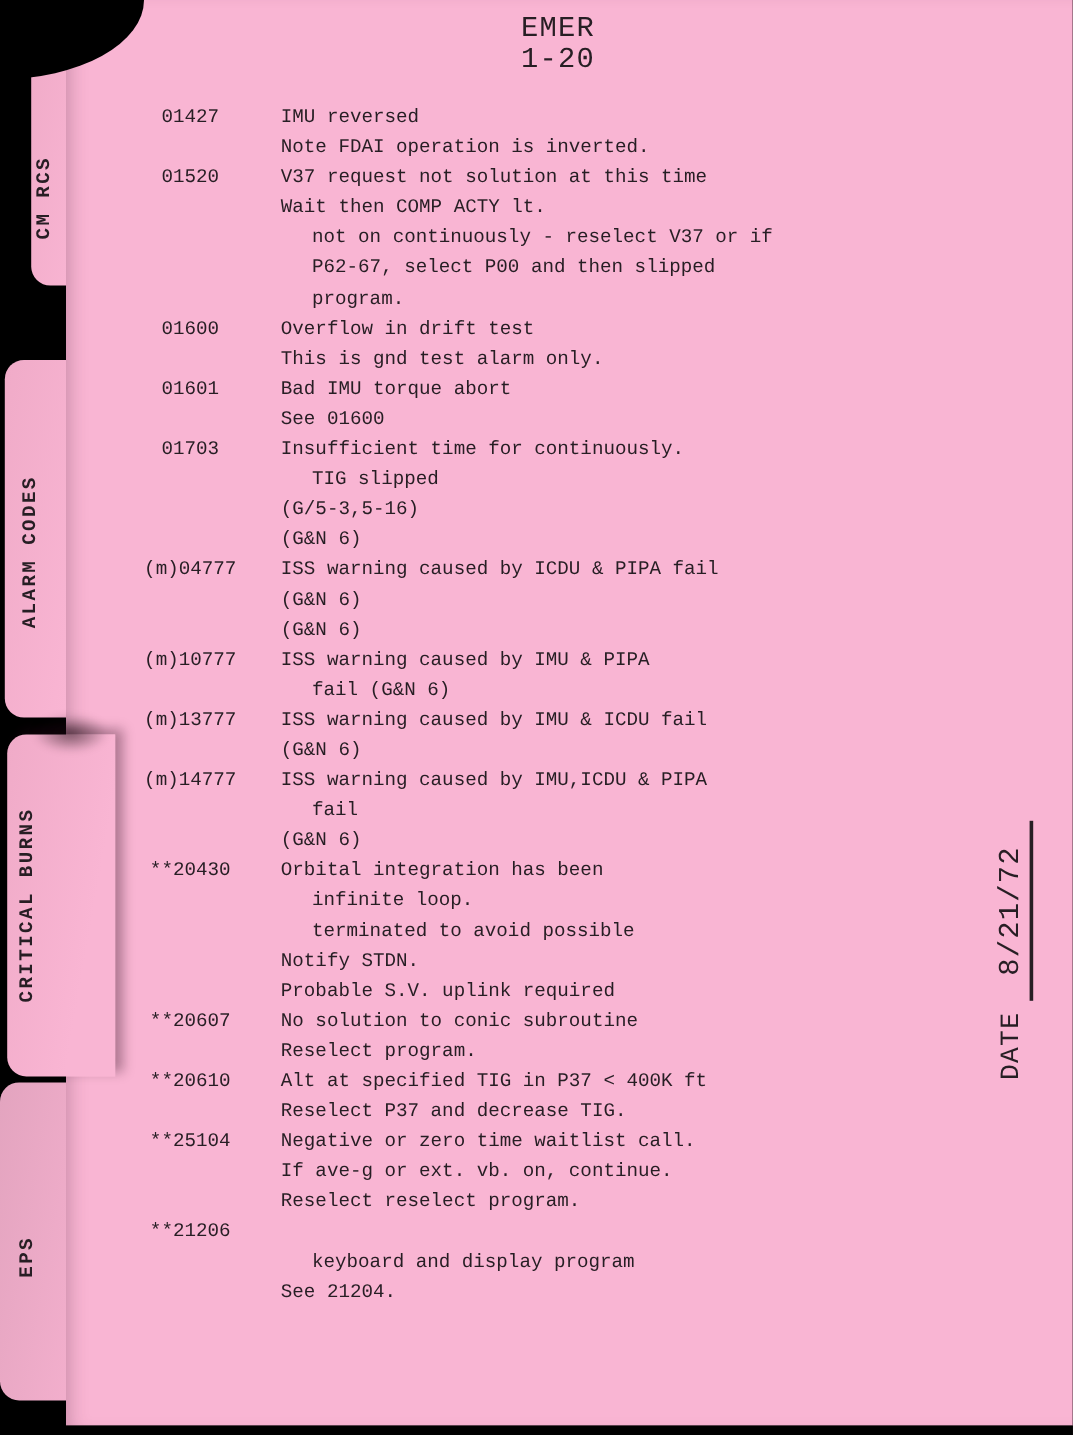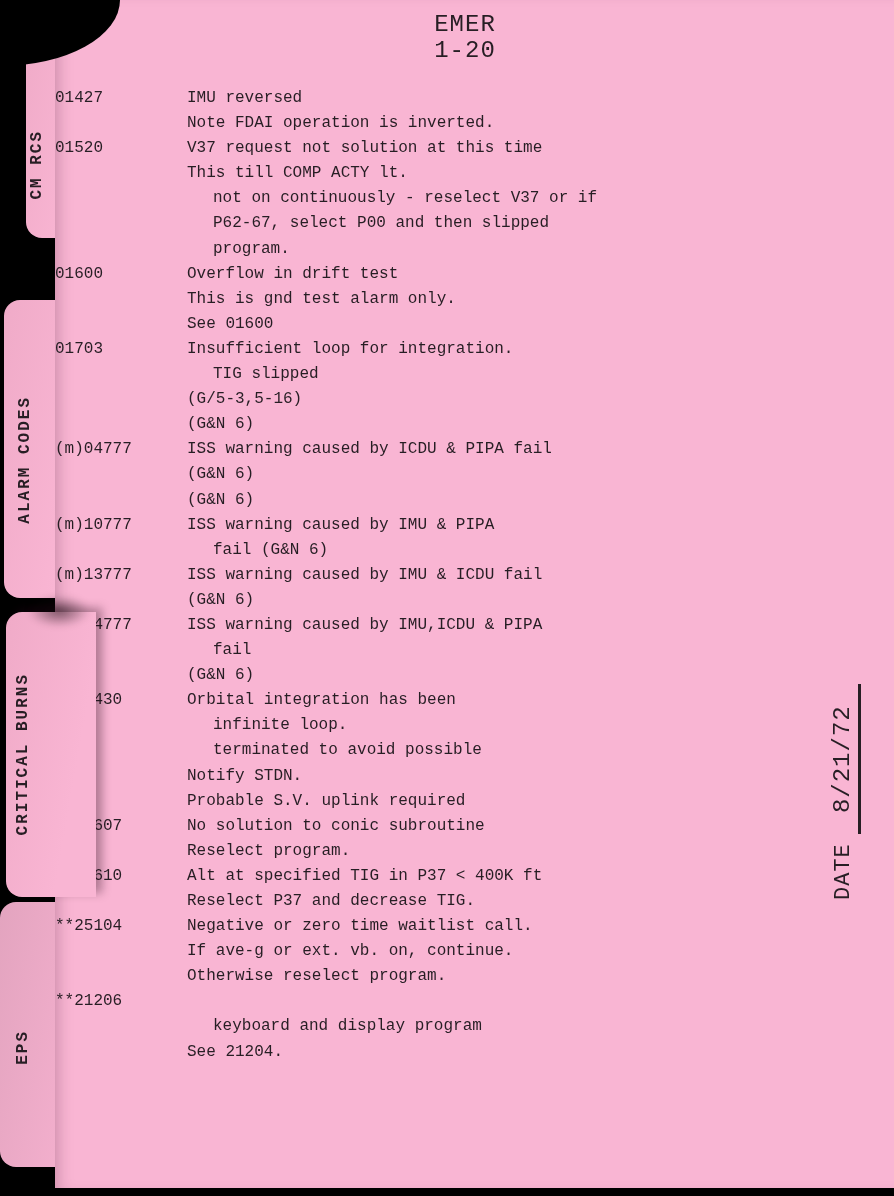--- a/index.html
+++ b/index.html
@@ -29,21 +29,21 @@
   
   .page{position:absolute;left:55px;top:0;width:839px;height:1188px;
         background:var(--paper);z-index:2;
         box-shadow:inset 12px 0 16px -10px rgba(70,20,45,0.28);}
 
   .hdr{position:absolute;top:12px;left:0;width:100%;padding-right:19px;box-sizing:border-box;
        text-align:center;font-size:24px;line-height:26px;letter-spacing:1px;font-weight:400;}
 
   .entries{position:absolute;top:86px;left:0;width:100%;}
   .line{display:flex;font-size:16px;line-height:25.1px;white-space:pre;}
-  .code{flex:0 0 113px;text-align:left;}
+  .code{flex:0 0 113px;text-align:center;padding-left:47px;}
   .txt{margin-left:19px;}
   .txt.ind{padding-left:26px;}
 
   
   .smudge{position:absolute;left:14px;top:588px;width:90px;height:46px;z-index:4;
           background:radial-gradient(closest-side,rgba(20,5,12,0.55),rgba(20,5,12,0) 70%);
           filter:blur(3px);pointer-events:none;}
 
   
   .corner{position:absolute;left:0;top:0;width:120px;height:66px;background:var(--bg);
@@ -92,21 +92,21 @@
         <div class="line">
     <span class="code"></span>
     <span class="txt">Note FDAI operation is inverted.</span>
   </div>
         <div class="line">
     <span class="code">01520</span>
     <span class="txt">V37 request not solution at this time</span>
   </div>
         <div class="line">
     <span class="code"></span>
-    <span class="txt">This till COMP ACTY lt.</span>
+    <span class="txt">Wait then COMP ACTY lt.</span>
   </div>
         <div class="line">
     <span class="code"></span>
     <span class="txt ind">not on continuously - reselect V37 or if</span>
   </div>
         <div class="line">
     <span class="code"></span>
     <span class="txt ind">P62-67, select P00 and then slipped</span>
   </div>
         <div class="line">
@@ -115,26 +115,30 @@
   </div>
         <div class="line">
     <span class="code">01600</span>
     <span class="txt">Overflow in drift test</span>
   </div>
         <div class="line">
     <span class="code"></span>
     <span class="txt">This is gnd test alarm only.</span>
   </div>
         <div class="line">
+    <span class="code">01601</span>
+    <span class="txt">Bad IMU torque abort</span>
+  </div>
+        <div class="line">
     <span class="code"></span>
     <span class="txt">See 01600</span>
   </div>
         <div class="line">
     <span class="code">01703</span>
-    <span class="txt">Insufficient loop for integration.</span>
+    <span class="txt">Insufficient time for continuously.</span>
   </div>
         <div class="line">
     <span class="code"></span>
     <span class="txt ind">TIG slipped</span>
   </div>
         <div class="line">
     <span class="code"></span>
     <span class="txt">(G/5-3,5-16)</span>
   </div>
         <div class="line">
@@ -220,21 +224,21 @@
         <div class="line">
     <span class="code">**25104</span>
     <span class="txt">Negative or zero time waitlist call.</span>
   </div>
         <div class="line">
     <span class="code"></span>
     <span class="txt">If ave-g or ext. vb. on, continue.</span>
   </div>
         <div class="line">
     <span class="code"></span>
-    <span class="txt">Otherwise reselect program.</span>
+    <span class="txt">Reselect reselect program.</span>
   </div>
         <div class="line">
     <span class="code">**21206</span>
   </div>
         <div class="line">
     <span class="code"></span>
     <span class="txt ind">keyboard and display program</span>
   </div>
         <div class="line">
     <span class="code"></span>

